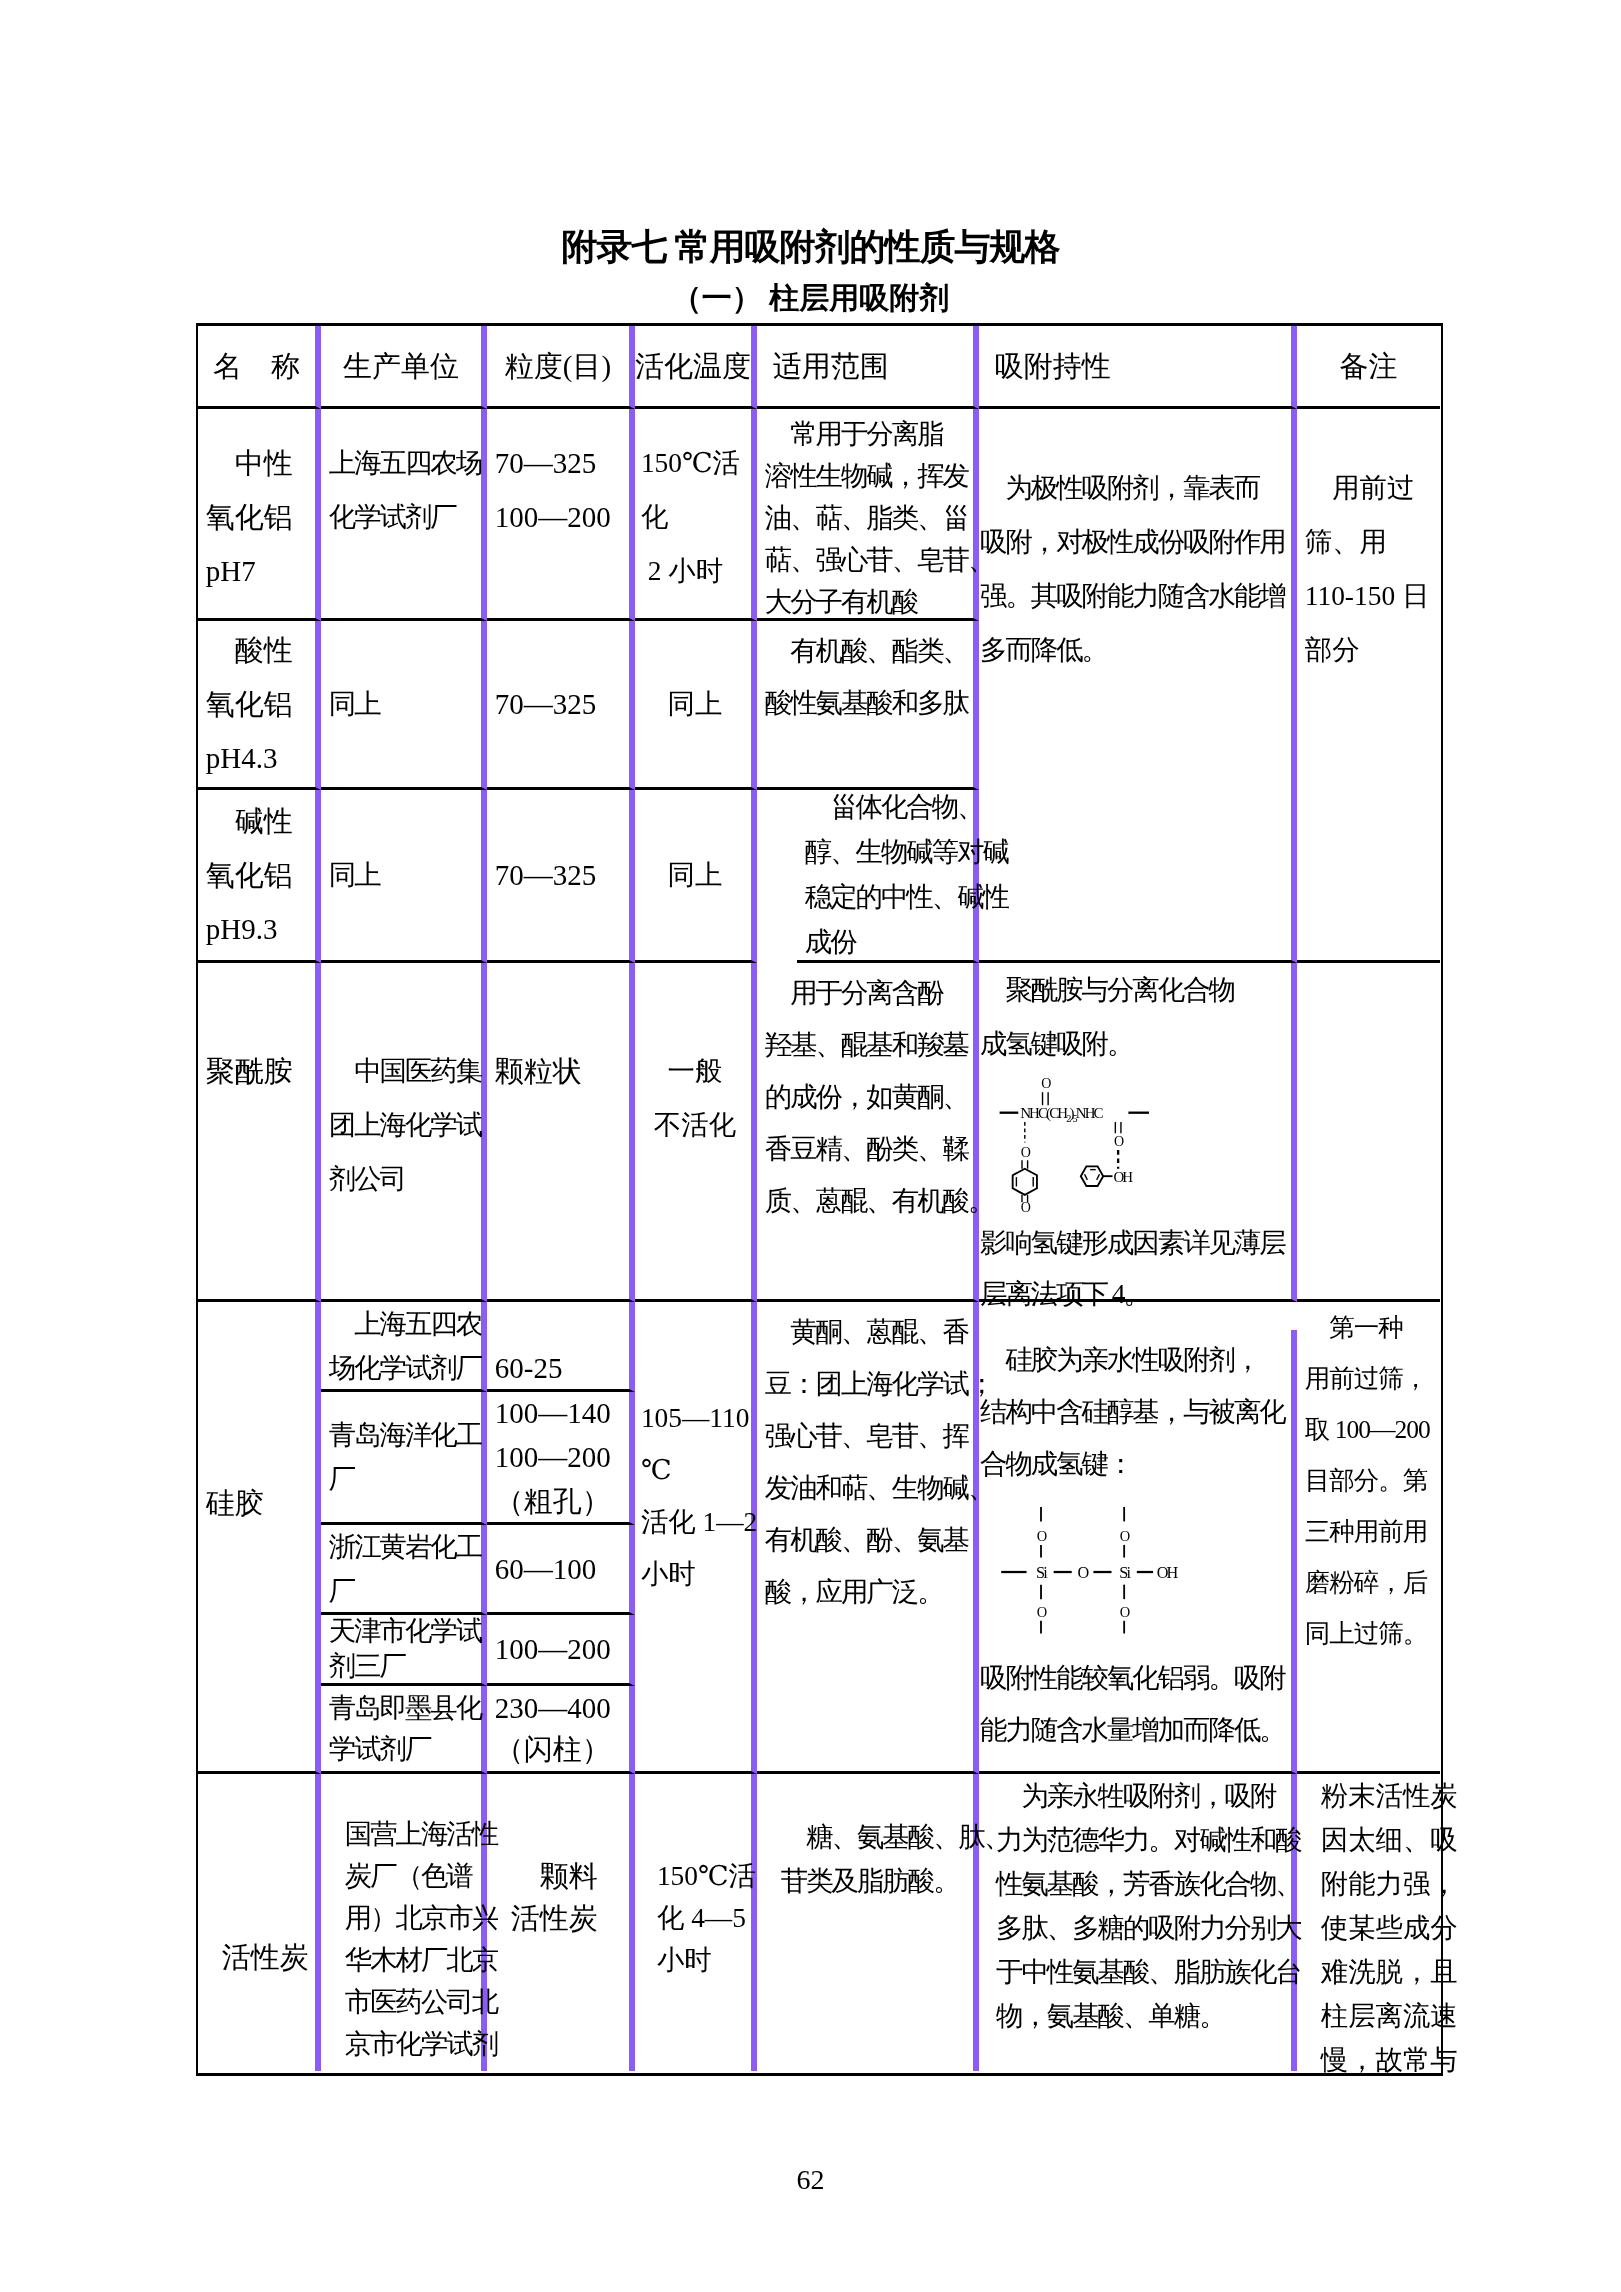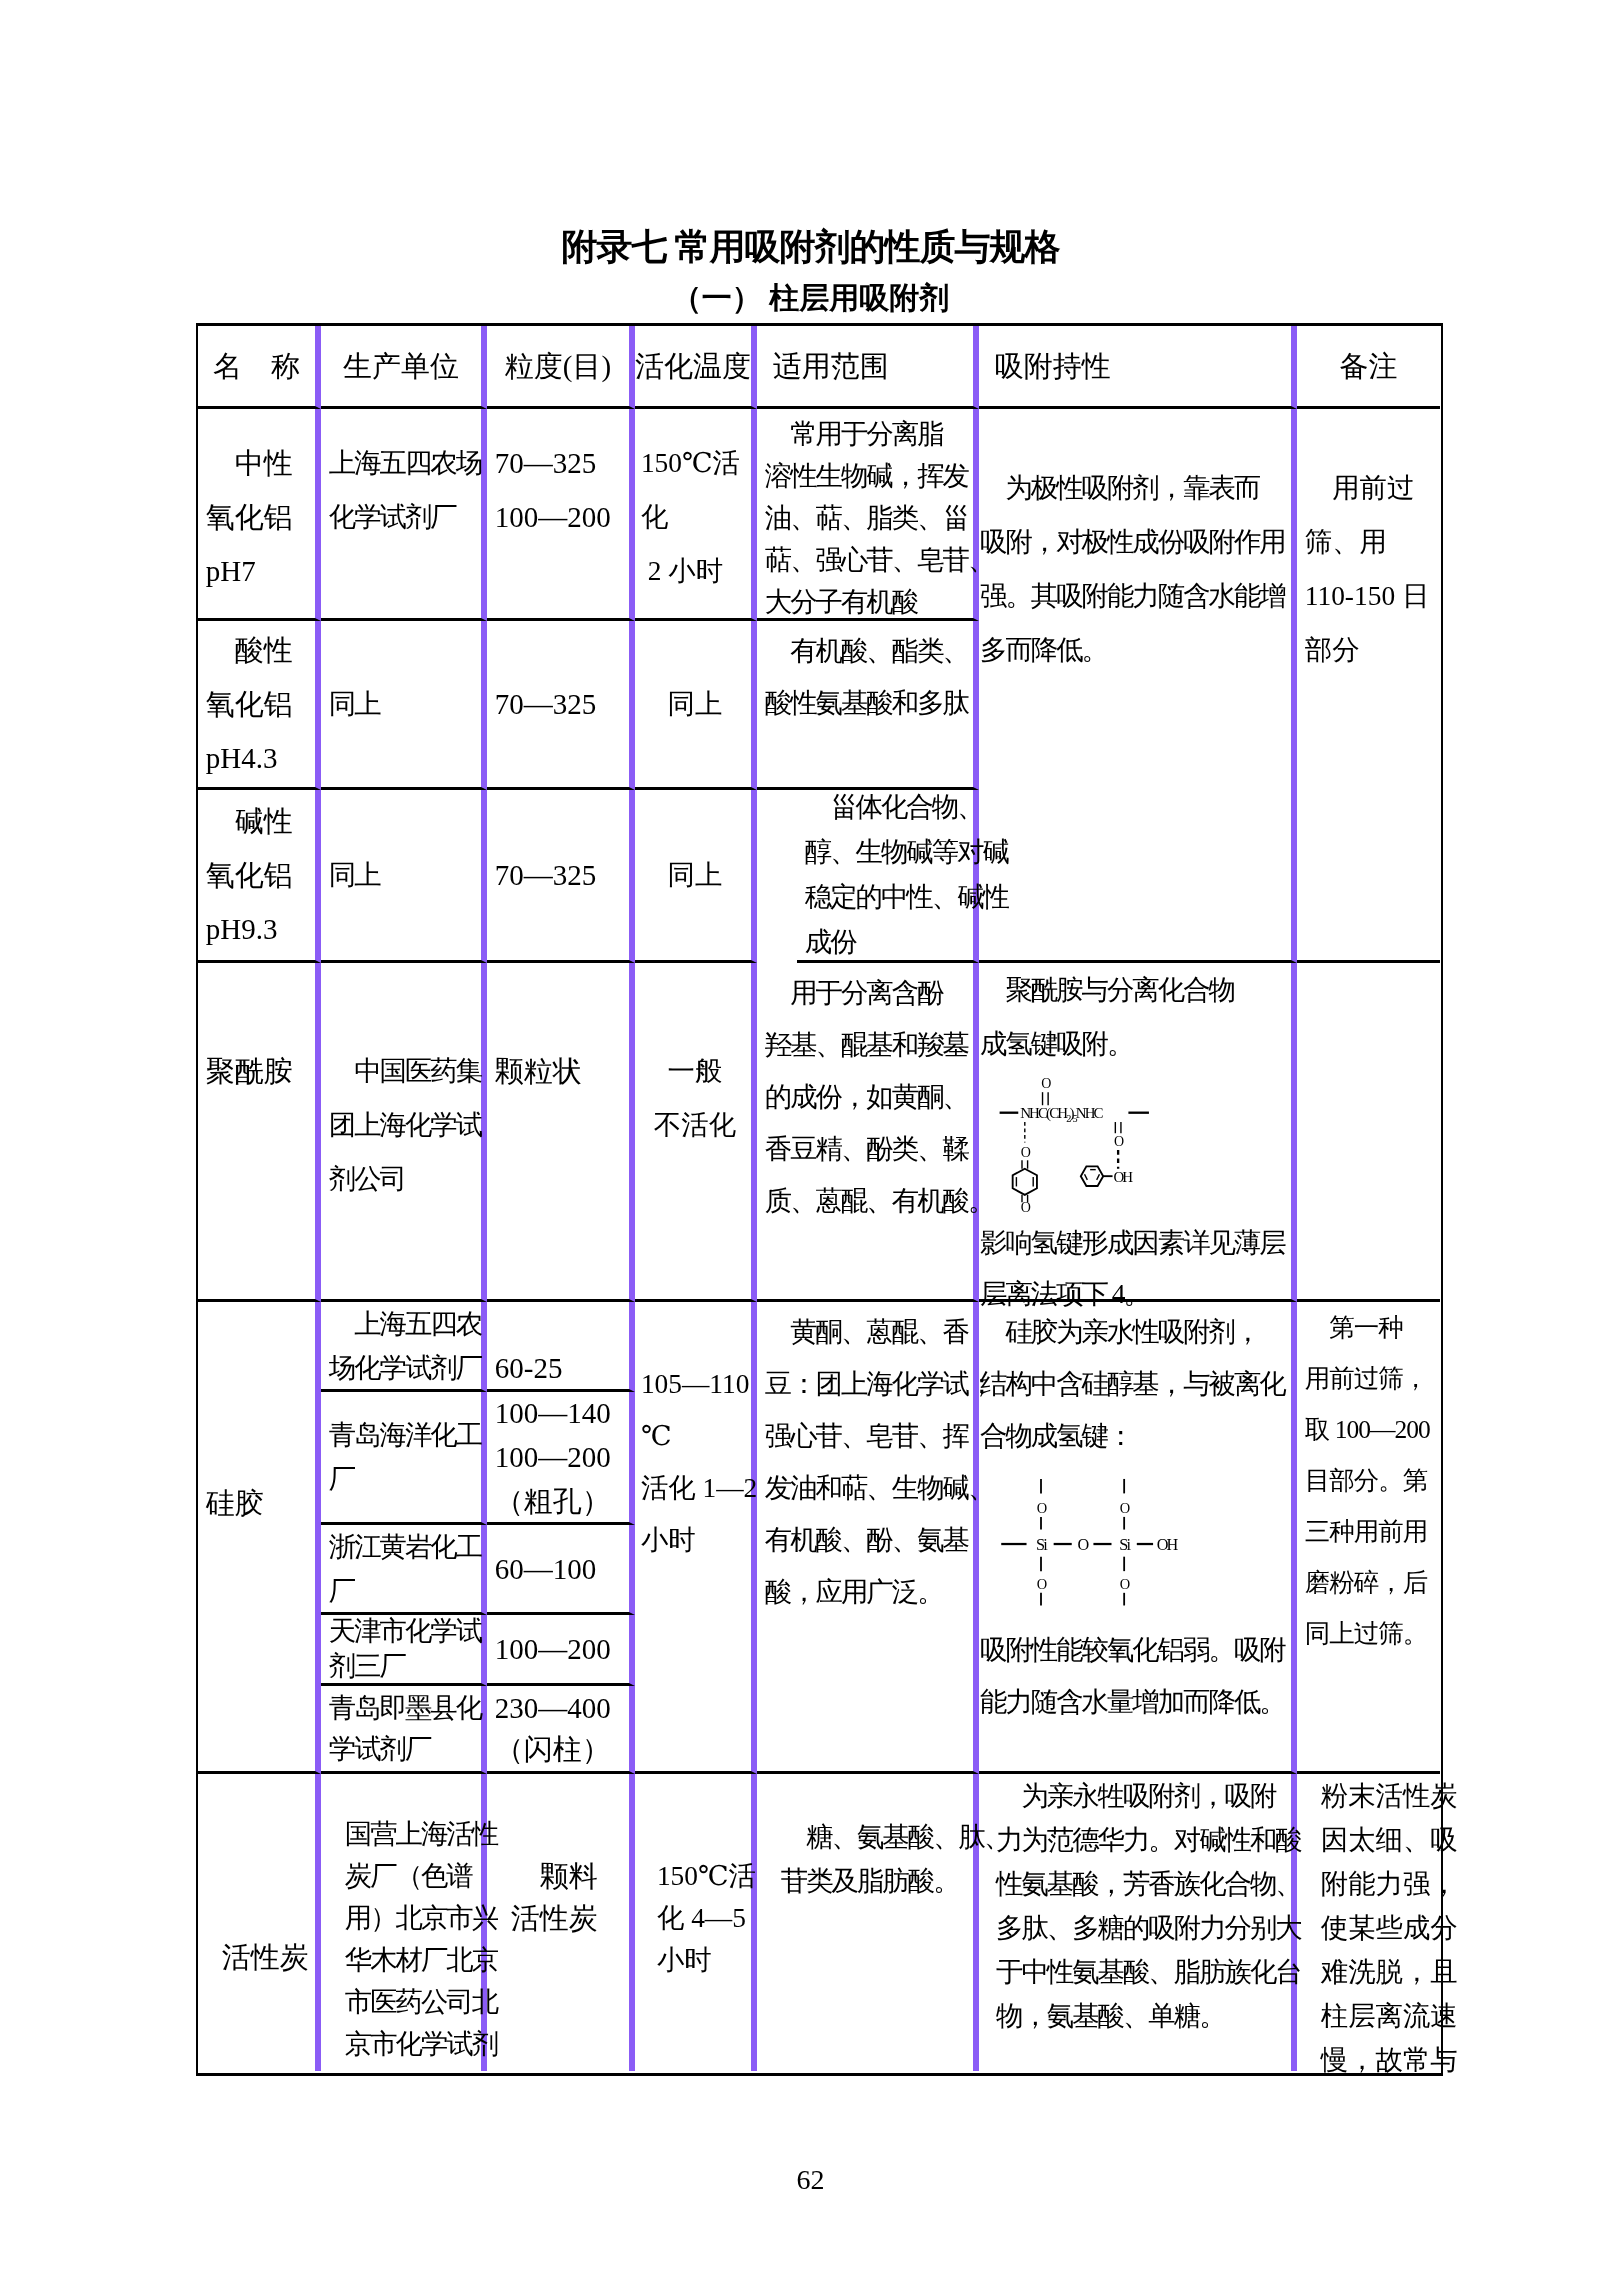--- a/index.html
+++ b/index.html
@@ -35,21 +35,21 @@
   .vc{display:flex;flex-direction:column;justify-content:center;}
   .ctr{text-align:center;}
   
   .lh36 .ln{line-height:35px;} .lh42 .ln{line-height:41px;} .lh43 .ln{line-height:42px;}
   .lh44 .ln{line-height:43px;} .lh45 .ln{line-height:44px;} .lh46 .ln{line-height:45px;}
   .lh52 .ln{line-height:51px;} .lh53 .ln{line-height:52px;} .lh55 .ln{line-height:54px;} .lh52b div{line-height:51px;}
   .lh53b div{line-height:52px;} .lh55b div{line-height:54px;}
   
   .pt4{padding-top:3.9px;} .pt28{padding-top:27.4px;} .pt40{padding-top:39px;}
   .pt42{padding-top:41px;} .pt53{padding-top:52px;} .pt83{padding-top:81px;}
-  .pt129{padding-top:56px;} .pt165{padding-top:162px;} .pt184{padding-top:180px;}
+  .pt129{padding-top:90px;} .pt165{padding-top:162px;} .pt184{padding-top:180px;}
   
   .f28{font-size:27.4px;letter-spacing:-2px;}
   .f28n{font-size:27.4px;}
   .f26{font-size:25.5px;letter-spacing:-1px;}
   .c6pad{padding-left:1px;}
   .struct{margin:3.9px 0 0 13.7px;display:block;}
   .struct line,.struct polygon{stroke:#000;fill:none;}
   .struct text{fill:#000;font-family:"Liberation Serif","DejaVu Serif",serif;}
   .outro{margin-top:5.9px;}
   .outro2{margin-top:10.8px;}
@@ -287,21 +287,21 @@
       </div>
     <div class="cell pt4 lh53 f28" style="grid-area:6/5/11/6;">
         <div class="ln">　黄酮、蒽醌、香</div>
         <div class="ln">豆：团上海化学试；</div>
         <div class="ln">强心苷、皂苷、挥</div>
         <div class="ln">发油和萜、生物碱、</div>
         <div class="ln">有机酸、酚、氨基</div>
         <div class="ln">酸，应用广泛。</div>
       </div>
 
-    <div class="cell f28 c6pad" style="grid-area:6/6/11/7;padding-top:3.9px;">
+    <div class="cell f28 c6pad" style="grid-area:6/6/11/7;padding-top:3.9px;margin-top:28px;">
       <div class="lh53b">
           <div class="ln">　硅胶为亲水性吸附剂，</div>
           <div class="ln">结构中含硅醇基，与被离化</div>
           <div class="ln">合物成氢键：</div>
         </div>
       <svg class="struct" width="235" height="147" viewBox="0 0 260 150" style="font-size:28px">
 
         <line x1="52" y1="8" x2="52" y2="24" stroke-width="2"></line>
         <text x="52" y="46" font-size="16" text-anchor="middle">O</text>
         <line x1="52" y1="50" x2="52" y2="64" stroke-width="2"></line>

